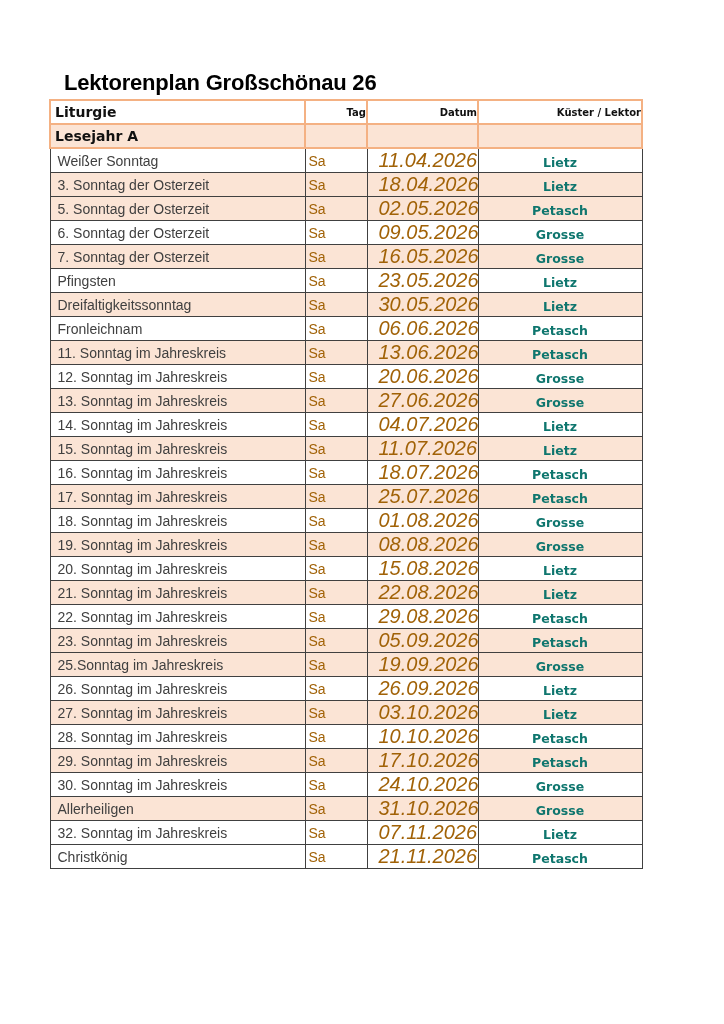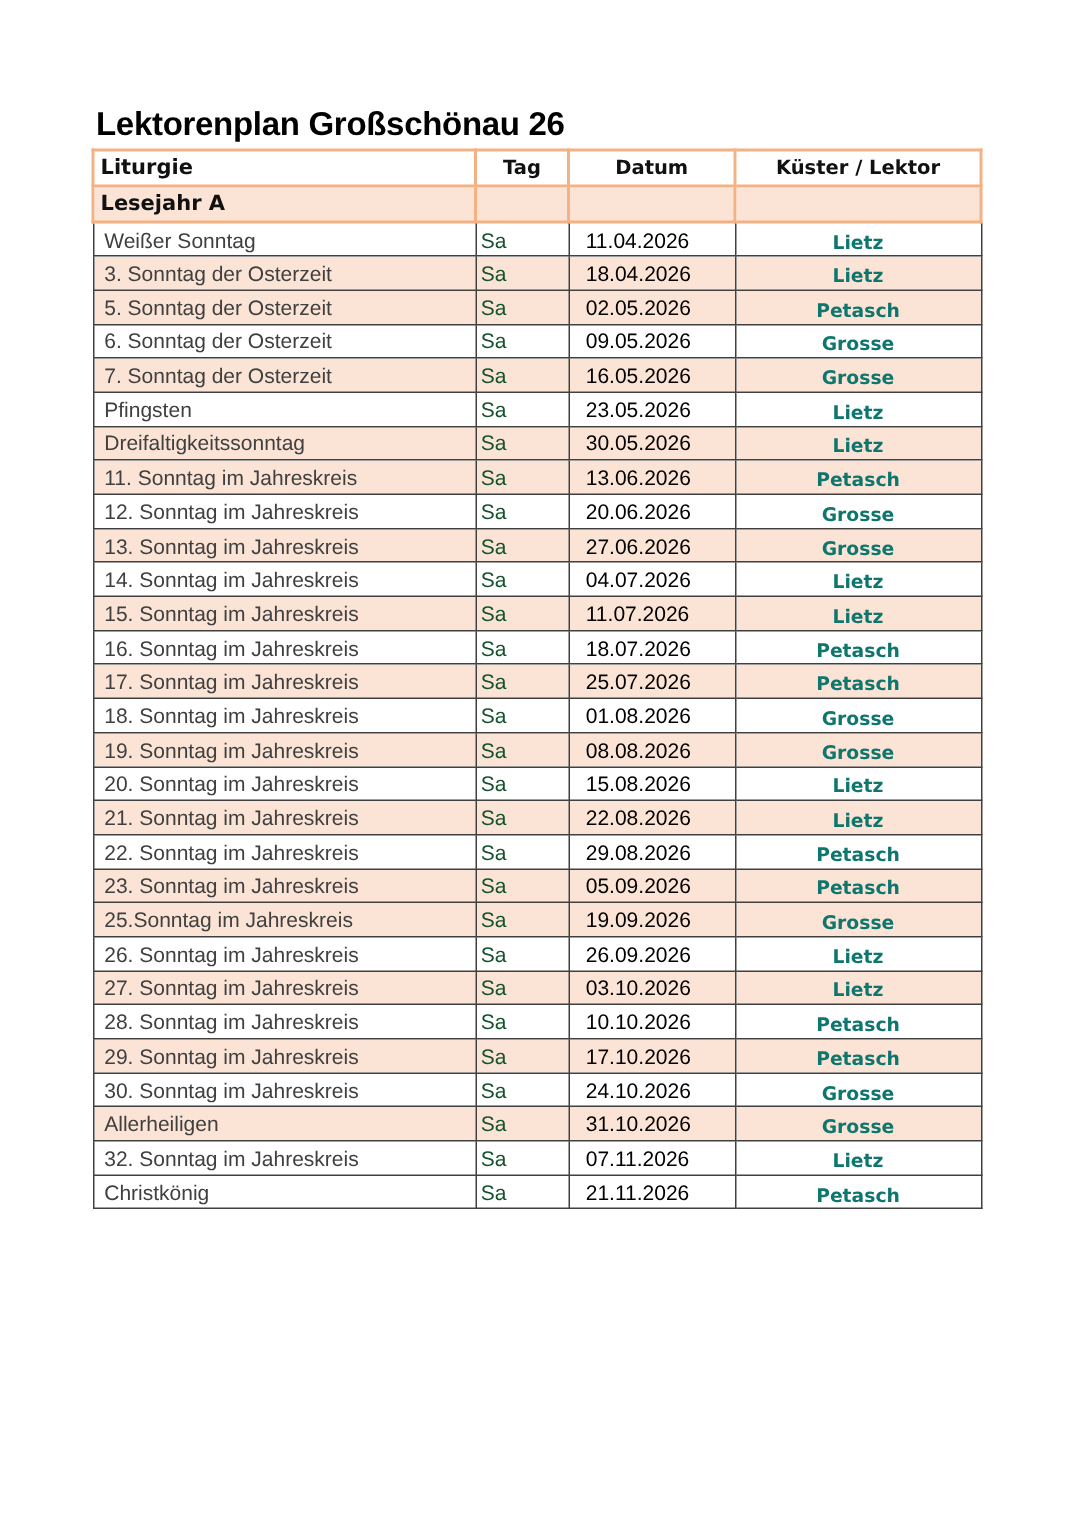--- a/index.html
+++ b/index.html
@@ -3,46 +3,46 @@
 <meta charset="utf-8">
 <style>
   html, body { margin: 0; padding: 0; background: #ffffff; }
   body { width: 724px; height: 1024px; position: relative; overflow: hidden; }
   .title {
     position: absolute; left: 64px; top: 70px;
     font-family: "Liberation Sans", sans-serif; font-weight: bold;
     font-size: 22px; color: #000; letter-spacing: -0.2px;
   }
   table.plan {
-    position: absolute; left: 61px; top: 99px;
+    position: absolute; left: 49px; top: 99px;
     border-collapse: collapse; table-layout: fixed;
     width: 592px;
   }
   col.c1 { width: 255px; }
   col.c2 { width: 62px; }
   col.c3 { width: 111px; }
   col.c4 { width: 164px; }
   th, td { padding: 0; height: 22.7px; box-sizing: border-box; overflow: hidden; white-space: nowrap; }
   thead th {
     border: 2px solid #f4b183; background: #fff;
-    font-family: "DejaVu Sans", sans-serif; font-weight: bold; font-size: 13px;
-    color: #111; height: 24px;
+    font-family: "DejaVu Sans", sans-serif; font-weight: bold; font-size: 10px;
+    color: #111; height: 24px; text-align: right;
   }
   thead th.first { text-align: left; padding-left: 4px; font-size: 14px; }
   tr.section td {
     border: 2px solid #f4b183; background: #fbe4d5;
     font-family: "DejaVu Sans", sans-serif; font-weight: bold; font-size: 14px;
     color: #111; height: 24px; margin-top: 33px;
   }
   tr.section td.first { padding-left: 4px; }
   tbody tr.row td { border: 1.5px solid #404040; }
   tbody tr.row.alt td { background: #fbe4d5; }
   td.lit { font-family: "Liberation Sans", sans-serif; font-size: 14px; color: #404040; padding-left: 7px; }
-  td.tag { font-family: "Liberation Sans", sans-serif; font-size: 14px; color: #14532d; padding-left: 3px; }
-  td.dat { font-family: "Liberation Sans", sans-serif; font-size: 14px; color: #000000; padding-left: 11px; }
+  td.tag { font-family: "Liberation Sans", sans-serif; font-size: 14px; color: #a16207; padding-left: 3px; }
+  td.dat { font-family: "Liberation Sans", sans-serif; font-size: 20px; color: #a16207; padding-left: 11px; font-style: italic; }
   td.lek { font-family: "DejaVu Sans", sans-serif; font-weight: bold; font-size: 12.5px; color: #0f766e; text-align: center; padding-top: 3px; }
 </style>
 </head>
 <body>
 
 <div class="title">Lektorenplan Großschönau 26</div>
 
 <table class="plan">
   <colgroup>
       <col class="c1">
@@ -100,20 +100,26 @@
         <td class="tag">Sa</td>
         <td class="dat">23.05.2026</td>
         <td class="lek">Lietz</td>
       </tr>
       <tr class="row alt">
         <td class="lit">Dreifaltigkeitssonntag</td>
         <td class="tag">Sa</td>
         <td class="dat">30.05.2026</td>
         <td class="lek">Lietz</td>
       </tr>
+      <tr class="row">
+        <td class="lit">Fronleichnam</td>
+        <td class="tag">Sa</td>
+        <td class="dat">06.06.2026</td>
+        <td class="lek">Petasch</td>
+      </tr>
       <tr class="row alt">
         <td class="lit">11. Sonntag im Jahreskreis</td>
         <td class="tag">Sa</td>
         <td class="dat">13.06.2026</td>
         <td class="lek">Petasch</td>
       </tr>
       <tr class="row">
         <td class="lit">12. Sonntag im Jahreskreis</td>
         <td class="tag">Sa</td>
         <td class="dat">20.06.2026</td>

